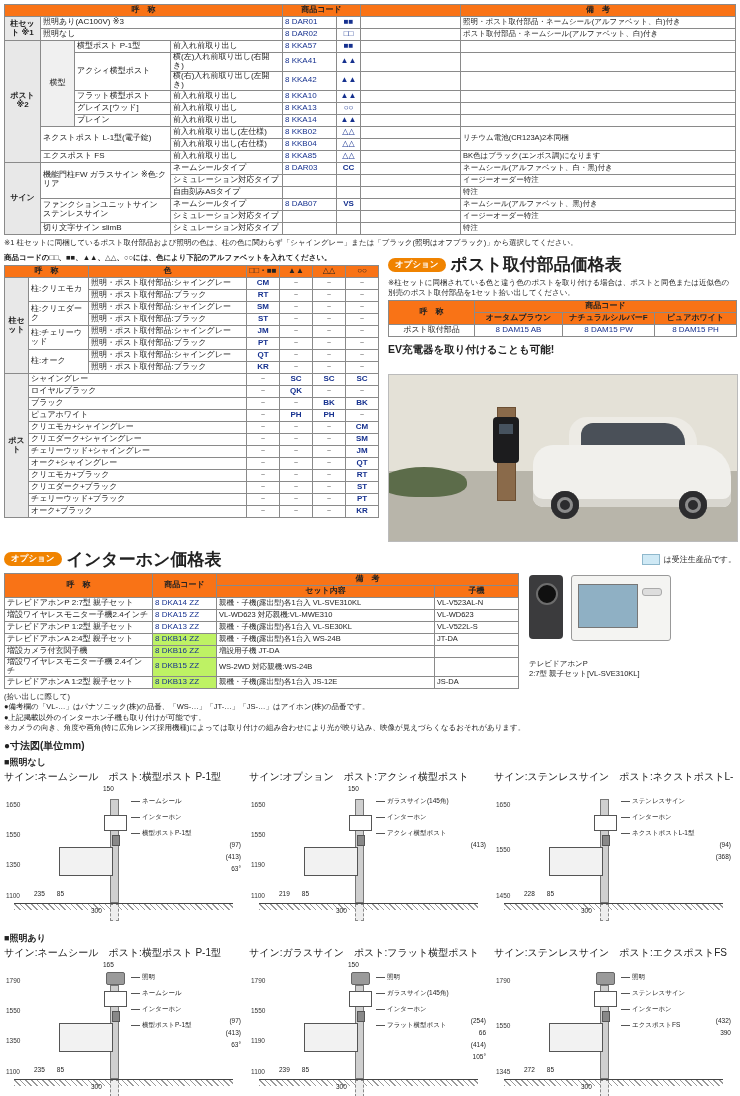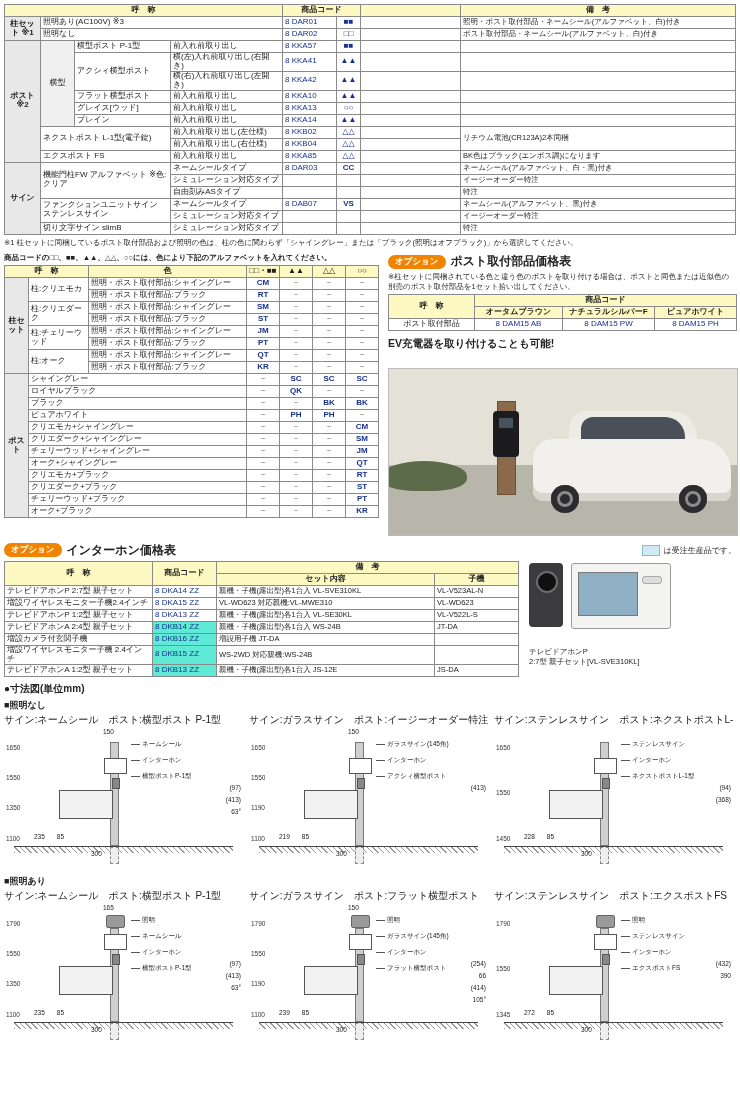--- a/index.html
+++ b/index.html
@@ -1,40 +1,40 @@
 <!DOCTYPE html>
 <html><head>
 <meta charset="utf-8">
 <style>
   html,body{margin:0;padding:0;background:#fff;}
   body{width:740px;height:1096px;font-family:"Liberation Sans","DejaVu Sans",sans-serif;color:#222;}
   .page{width:740px;height:1096px;padding:4px;box-sizing:border-box;overflow:hidden;background:#fff;}
   .t{border-collapse:collapse;table-layout:fixed;}
   .t th,.t td{border:1px solid #8a8a8a;font-size:8px;padding:0 2px;height:11px;line-height:1.12;overflow:hidden;}
-  .t th{background:#fef9c3;text-align:center;font-weight:bold;}
+  .t th{background:#f97316;text-align:center;font-weight:bold;}
   .main{width:732px;}
   .t td.grp{background:#e8e8e8;text-align:center;font-weight:bold;}
   .t td.grp2{background:#f0f0f0;text-align:center;}
   .t td.name{background:#fff;}
   .t td.code{color:#16318f;font-weight:normal;white-space:nowrap;}
   .t td.sym{color:#16318f;text-align:center;font-weight:bold;}
   .t td.cc{text-align:center;color:#16318f;font-weight:bold;}
   .t td.dd{text-align:center;color:#555;}
   .t td.rem{font-size:7.5px;}
   .t td.ctr{text-align:center;}
-  .t td.hl{background:#5eead4;}
+  .t td.hl{background:#bef264;}
   .notes{font-size:7.5px;line-height:1.4;margin:3px 0 5px;}
   .intro{font-size:7.5px;margin-bottom:2px;font-weight:bold;}
   .sec2{display:flex;gap:8px;align-items:flex-start;}
   .color{width:374px;}
   .col-l{width:376px;}
   .col-r{width:348px;}
   .opt-head{display:flex;align-items:center;gap:5px;margin-bottom:2px;}
   .badge{background:#f08300;color:#fff;font-size:8.5px;font-weight:bold;padding:1px 7px;border-radius:8px;}
-  .opt-title{font-size:12px;font-weight:bold;}
+  .opt-title{font-size:17px;font-weight:bold;}
   .opt-note{font-size:7.5px;line-height:1.3;margin-bottom:2px;}
   .parts{width:348px;}
   .ev{margin-top:6px;}
   .ev-title{font-size:10.5px;font-weight:bold;margin-bottom:17px;}
   .ev-photo{position:relative;width:348px;height:166px;background:linear-gradient(#dedcd4 0 58%,#b8b5aa 58% 100%);overflow:hidden;border:1px solid #bbb;}
   .ev-wall{position:absolute;left:0;top:0;width:100%;height:58%;background:#e4e1d7;}
   .ev-bush{position:absolute;left:-8px;bottom:44px;width:86px;height:30px;background:#5c6c4a;border-radius:50% 50% 40% 40%;}
   .ev-wood{position:absolute;left:108px;bottom:40px;width:17px;height:92px;background:#8a6a4a;border:1px solid #6c4f33;}
   .ev-charger{position:absolute;left:104px;bottom:78px;width:26px;height:46px;background:#1c1c1e;border-radius:4px;}
   .ev-charger-screen{position:absolute;left:6px;top:7px;width:14px;height:10px;background:#46525e;}
@@ -187,21 +187,21 @@
         <tr>
           <td class="name" colspan="2">エクスポスト FS</td>
           <td>前入れ前取り出し</td>
           <td class="code">8 KKA85</td>
           <td class="sym">△△</td>
           <td></td>
           <td class="rem">BK色はブラック(エンボス調)になります</td>
         </tr>
         <tr>
           <td class="grp" rowspan="6">サイン</td>
-          <td class="name" colspan="2" rowspan="3">機能門柱FW アルファベット ※色:クリア</td>
+          <td class="name" colspan="2" rowspan="3">機能門柱FW ガラスサイン ※色:クリア</td>
           <td>ネームシールタイプ</td>
           <td class="code">8 DAR03</td>
           <td class="sym">CC</td>
           <td></td>
           <td class="rem">ネームシール(アルファベット、白・黒)付き</td>
         </tr>
         <tr>
           <td>シミュレーション対応タイプ</td>
           <td class="code"></td>
           <td class="sym"></td>
@@ -549,20 +549,26 @@
         </div>
         <div class="monitor">
           <div class="screen"></div>
           <div class="mbtn"></div>
         </div>
         <div class="cap">
           <div>テレビドアホンP</div>
           <div>2:7型 親子セット[VL-SVE310KL]</div>
         </div>
       </div>
+    </div>
+    <div class="notes">
+      <div>(拾い出しに際して)</div>
+      <div>●備考欄の「VL-…」はパナソニック(株)の品番、「WS-…」「JT-…」「JS-…」はアイホン(株)の品番です。</div>
+      <div>●上記掲載以外のインターホン子機も取り付けが可能です。</div>
+      <div>※カメラの向き、角度や画角(特に広角レンズ採用機種)によっては取り付けの組み合わせにより光が映り込み、映像が見えづらくなるおそれがあります。</div>
     </div>
   </div>
 
   <div class="sec4">
     <div class="dim-head">●寸法図(単位mm)</div>
     <div class="grp-label">■照明なし</div>
     <div class="dg-row">
       <div class="dg">
           <div class="dg-title">サイン:ネームシール　ポスト:横型ポスト P-1型</div>
           <div class="dg-canvas">
@@ -591,21 +597,21 @@
               <span>(413)</span>
               <span>63°</span>
             </div>
             <div class="dg-bottom">
               <span>235</span>
               <span>85</span>
             </div>
           </div>
         </div>
       <div class="dg">
-          <div class="dg-title">サイン:ガラスサイン　ポスト:イージーオーダー特注</div>
+          <div class="dg-title">サイン:オプション　ポスト:アクシィ横型ポスト</div>
           <div class="dg-canvas">
             <span class="dg-top">150</span>
             <div class="dg-post"></div>
             <div class="dg-sign"></div>
             <div class="dg-ic"></div>
             <div class="dg-box"></div>
             <div class="dg-ground"></div>
             <div class="dg-hatch"></div>
             <div class="dg-under"></div>
             <span class="dg-g300">300</span>

